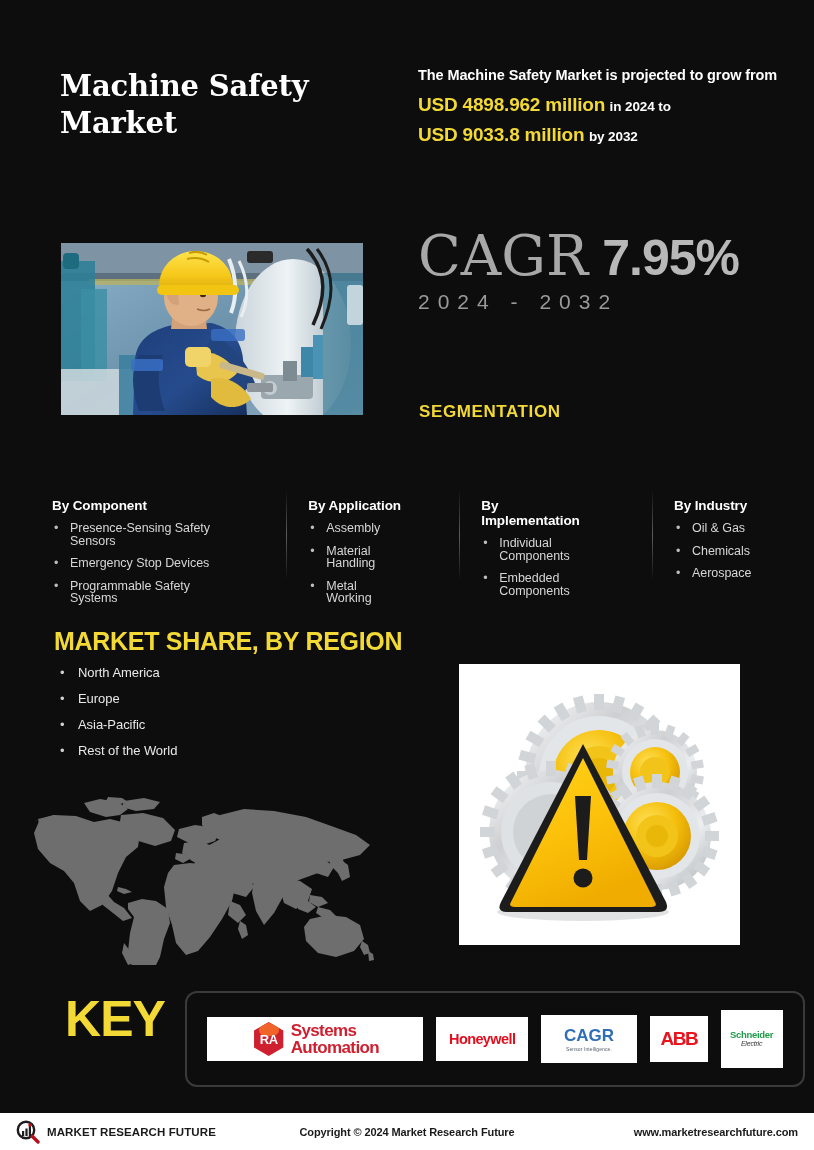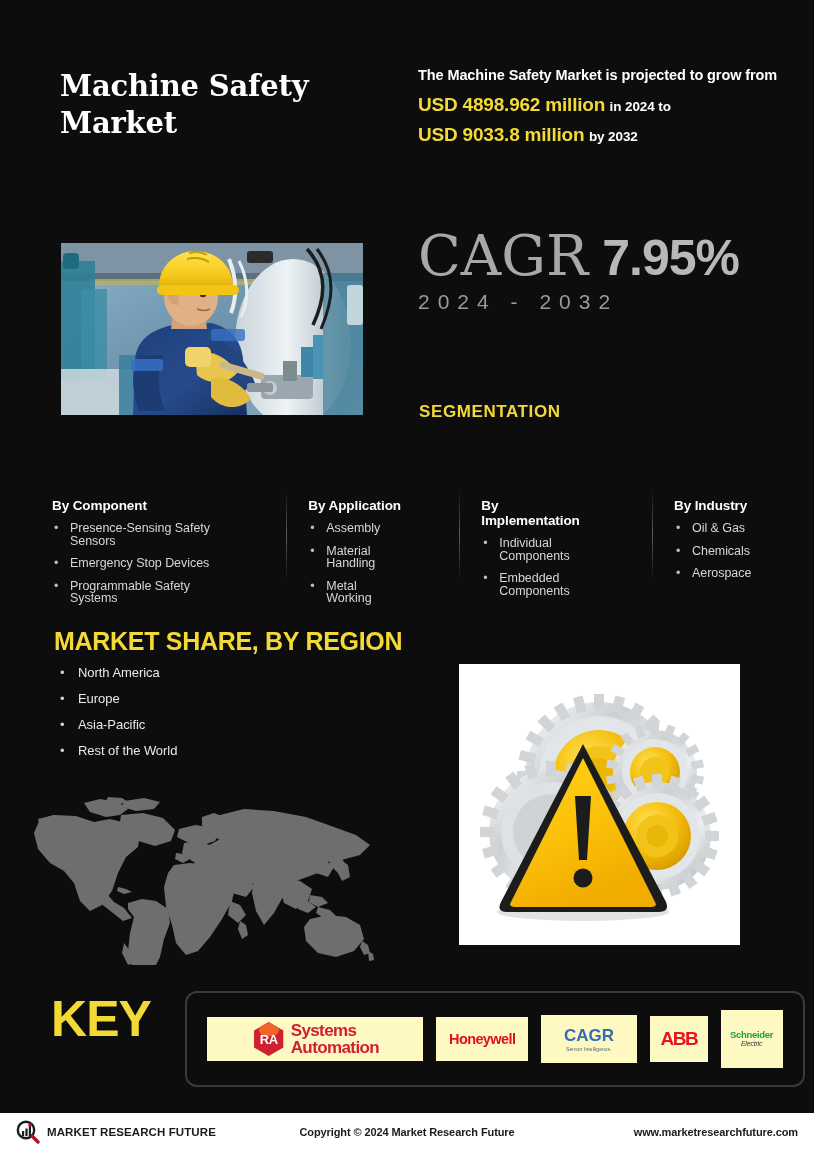--- a/index.html
+++ b/index.html
@@ -105,37 +105,37 @@
   .world-map svg { display:block; width:100%; height:100%; }
 
   
   .warn-img {
     position:absolute; left:459px; top:664px; width:281px; height:281px;
     background:#ffffff; overflow:hidden;
   }
   .warn-img svg { display:block; }
 
   
-  .kp-label { position:absolute; left:26px; top:996px; width:150px; text-align:center; }
+  .kp-label { position:absolute; left:40px; top:996px; width:150px; text-align:center; }
   .kp-key {
     font-size:50px; font-weight:bold; color:#f2d935; line-height:0.94;
     letter-spacing:-1px;
   }
   .kp-players {
     font-size:27px; font-weight:bold; color:#f2d935; line-height:1.1;
     letter-spacing:0px; margin-top:2px;
   }
   .kp-box {
     position:absolute; left:185px; top:991px; width:620px; height:96px;
     border:2px solid #3a3a3a; border-radius:12px;
     display:flex; align-items:center; justify-content:space-around;
     padding:0 14px;
   }
   .logo-tile {
-    background:#fef9c3; display:flex; align-items:center; justify-content:center;
+    background:#ffffff; display:flex; align-items:center; justify-content:center;
     overflow:hidden;
   }
   .tile-rockwell { width:216px; height:44px; }
   .tile-honeywell { width:92px; height:44px;align-items:center; }
   .tile-sick { width:96px; height:48px; }
   .tile-abb { width:58px; height:46px; }
   .tile-schneider { width:62px; height:58px; }
 
   
   .rw-wrap { display:flex; align-items:center; gap:5px; padding:0 6px; }

